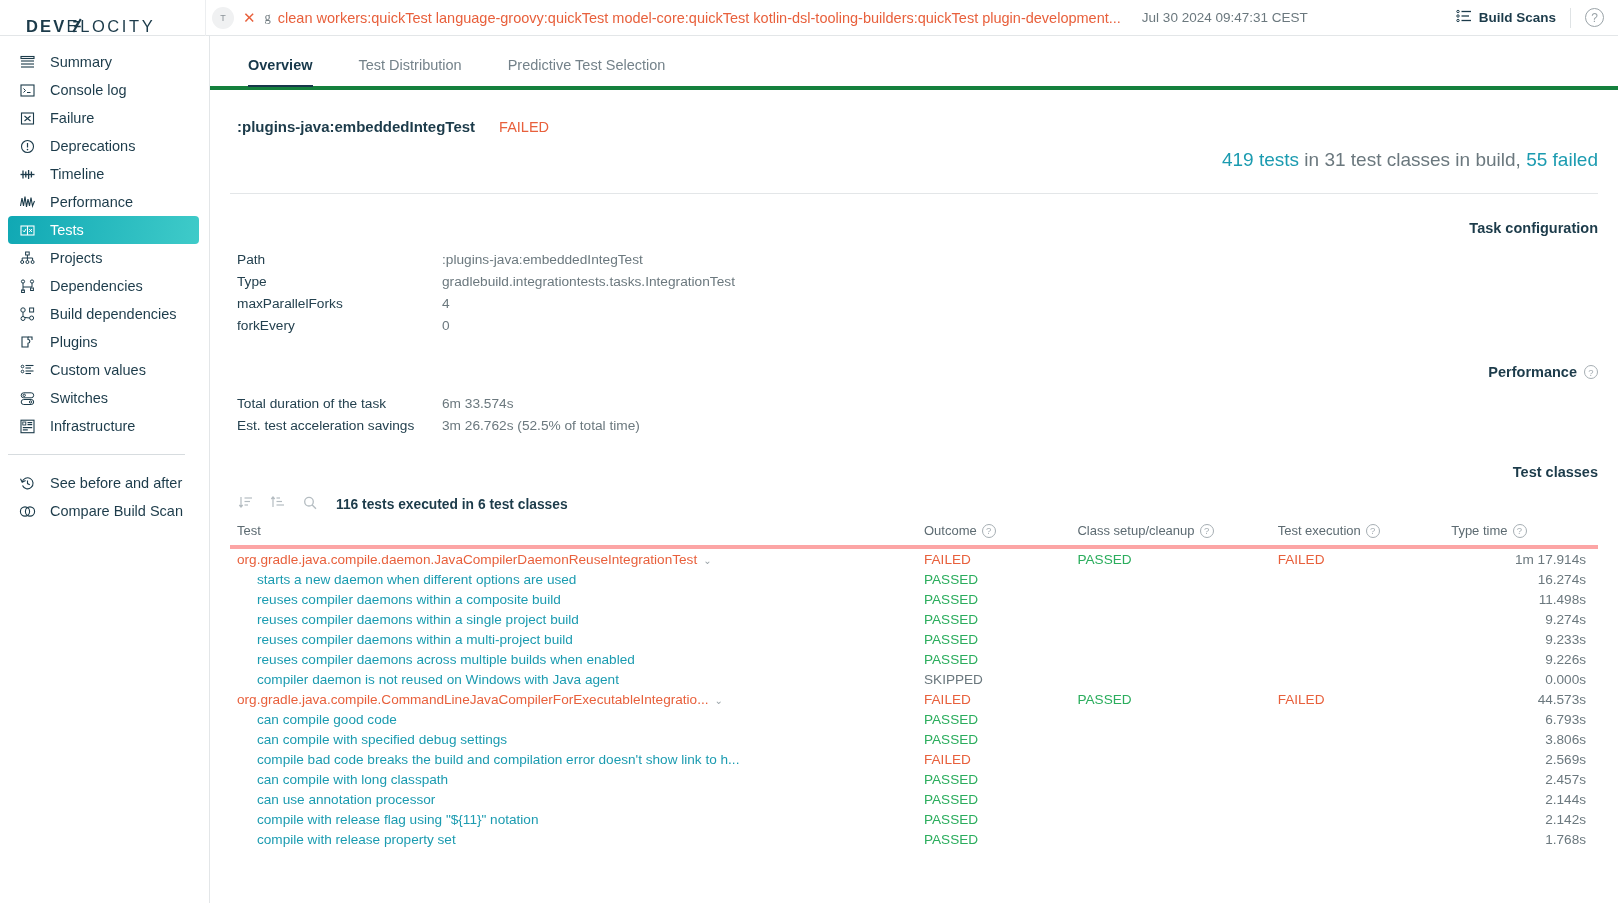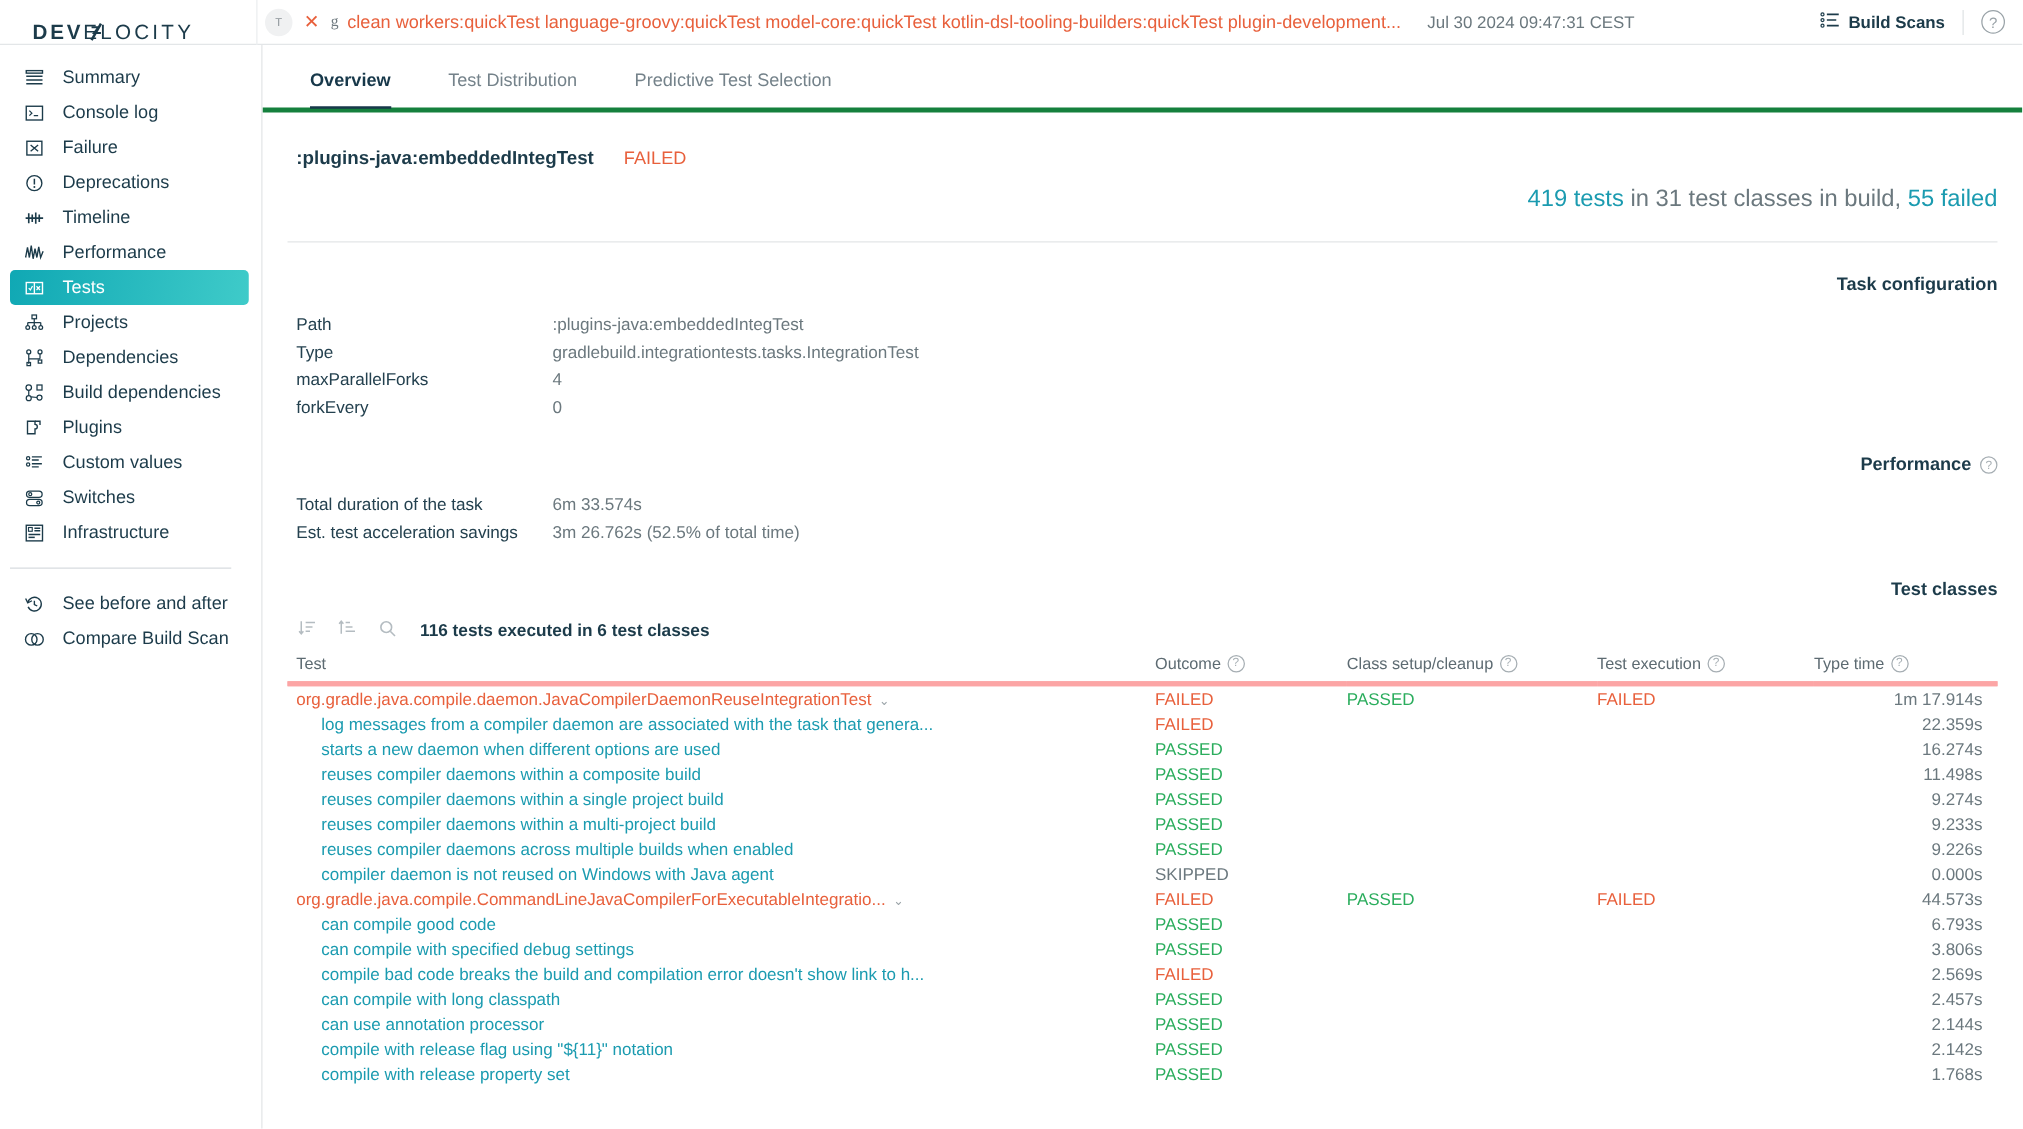--- a/index.html
+++ b/index.html
@@ -571,27 +571,20 @@
         </thead>
         <tbody>
             <tr class="class-row">
               <td class="col-test"><span class="tname">org.gradle.java.compile.daemon.JavaCompilerDaemonReuseIntegrationTest</span><span class="chev">⌄</span></td>
               <td class="col-outcome o-failed">FAILED</td>
               <td class="col-setup o-passed">PASSED</td>
               <td class="col-exec o-failed">FAILED</td>
               <td class="col-total ttime">1m 17.914s</td>
             </tr>
             <tr class="test-row">
-              <td class="col-test"><span class="tname">log messages from a compiler daemon are associated with the task that genera...</span></td>
-              <td class="col-outcome o-failed">FAILED</td>
-              <td class="col-setup "></td>
-              <td class="col-exec "></td>
-              <td class="col-total ttime">22.359s</td>
-            </tr>
-            <tr class="test-row">
               <td class="col-test"><span class="tname">starts a new daemon when different options are used</span></td>
               <td class="col-outcome o-passed">PASSED</td>
               <td class="col-setup "></td>
               <td class="col-exec "></td>
               <td class="col-total ttime">16.274s</td>
             </tr>
             <tr class="test-row">
               <td class="col-test"><span class="tname">reuses compiler daemons within a composite build</span></td>
               <td class="col-outcome o-passed">PASSED</td>
               <td class="col-setup "></td>

